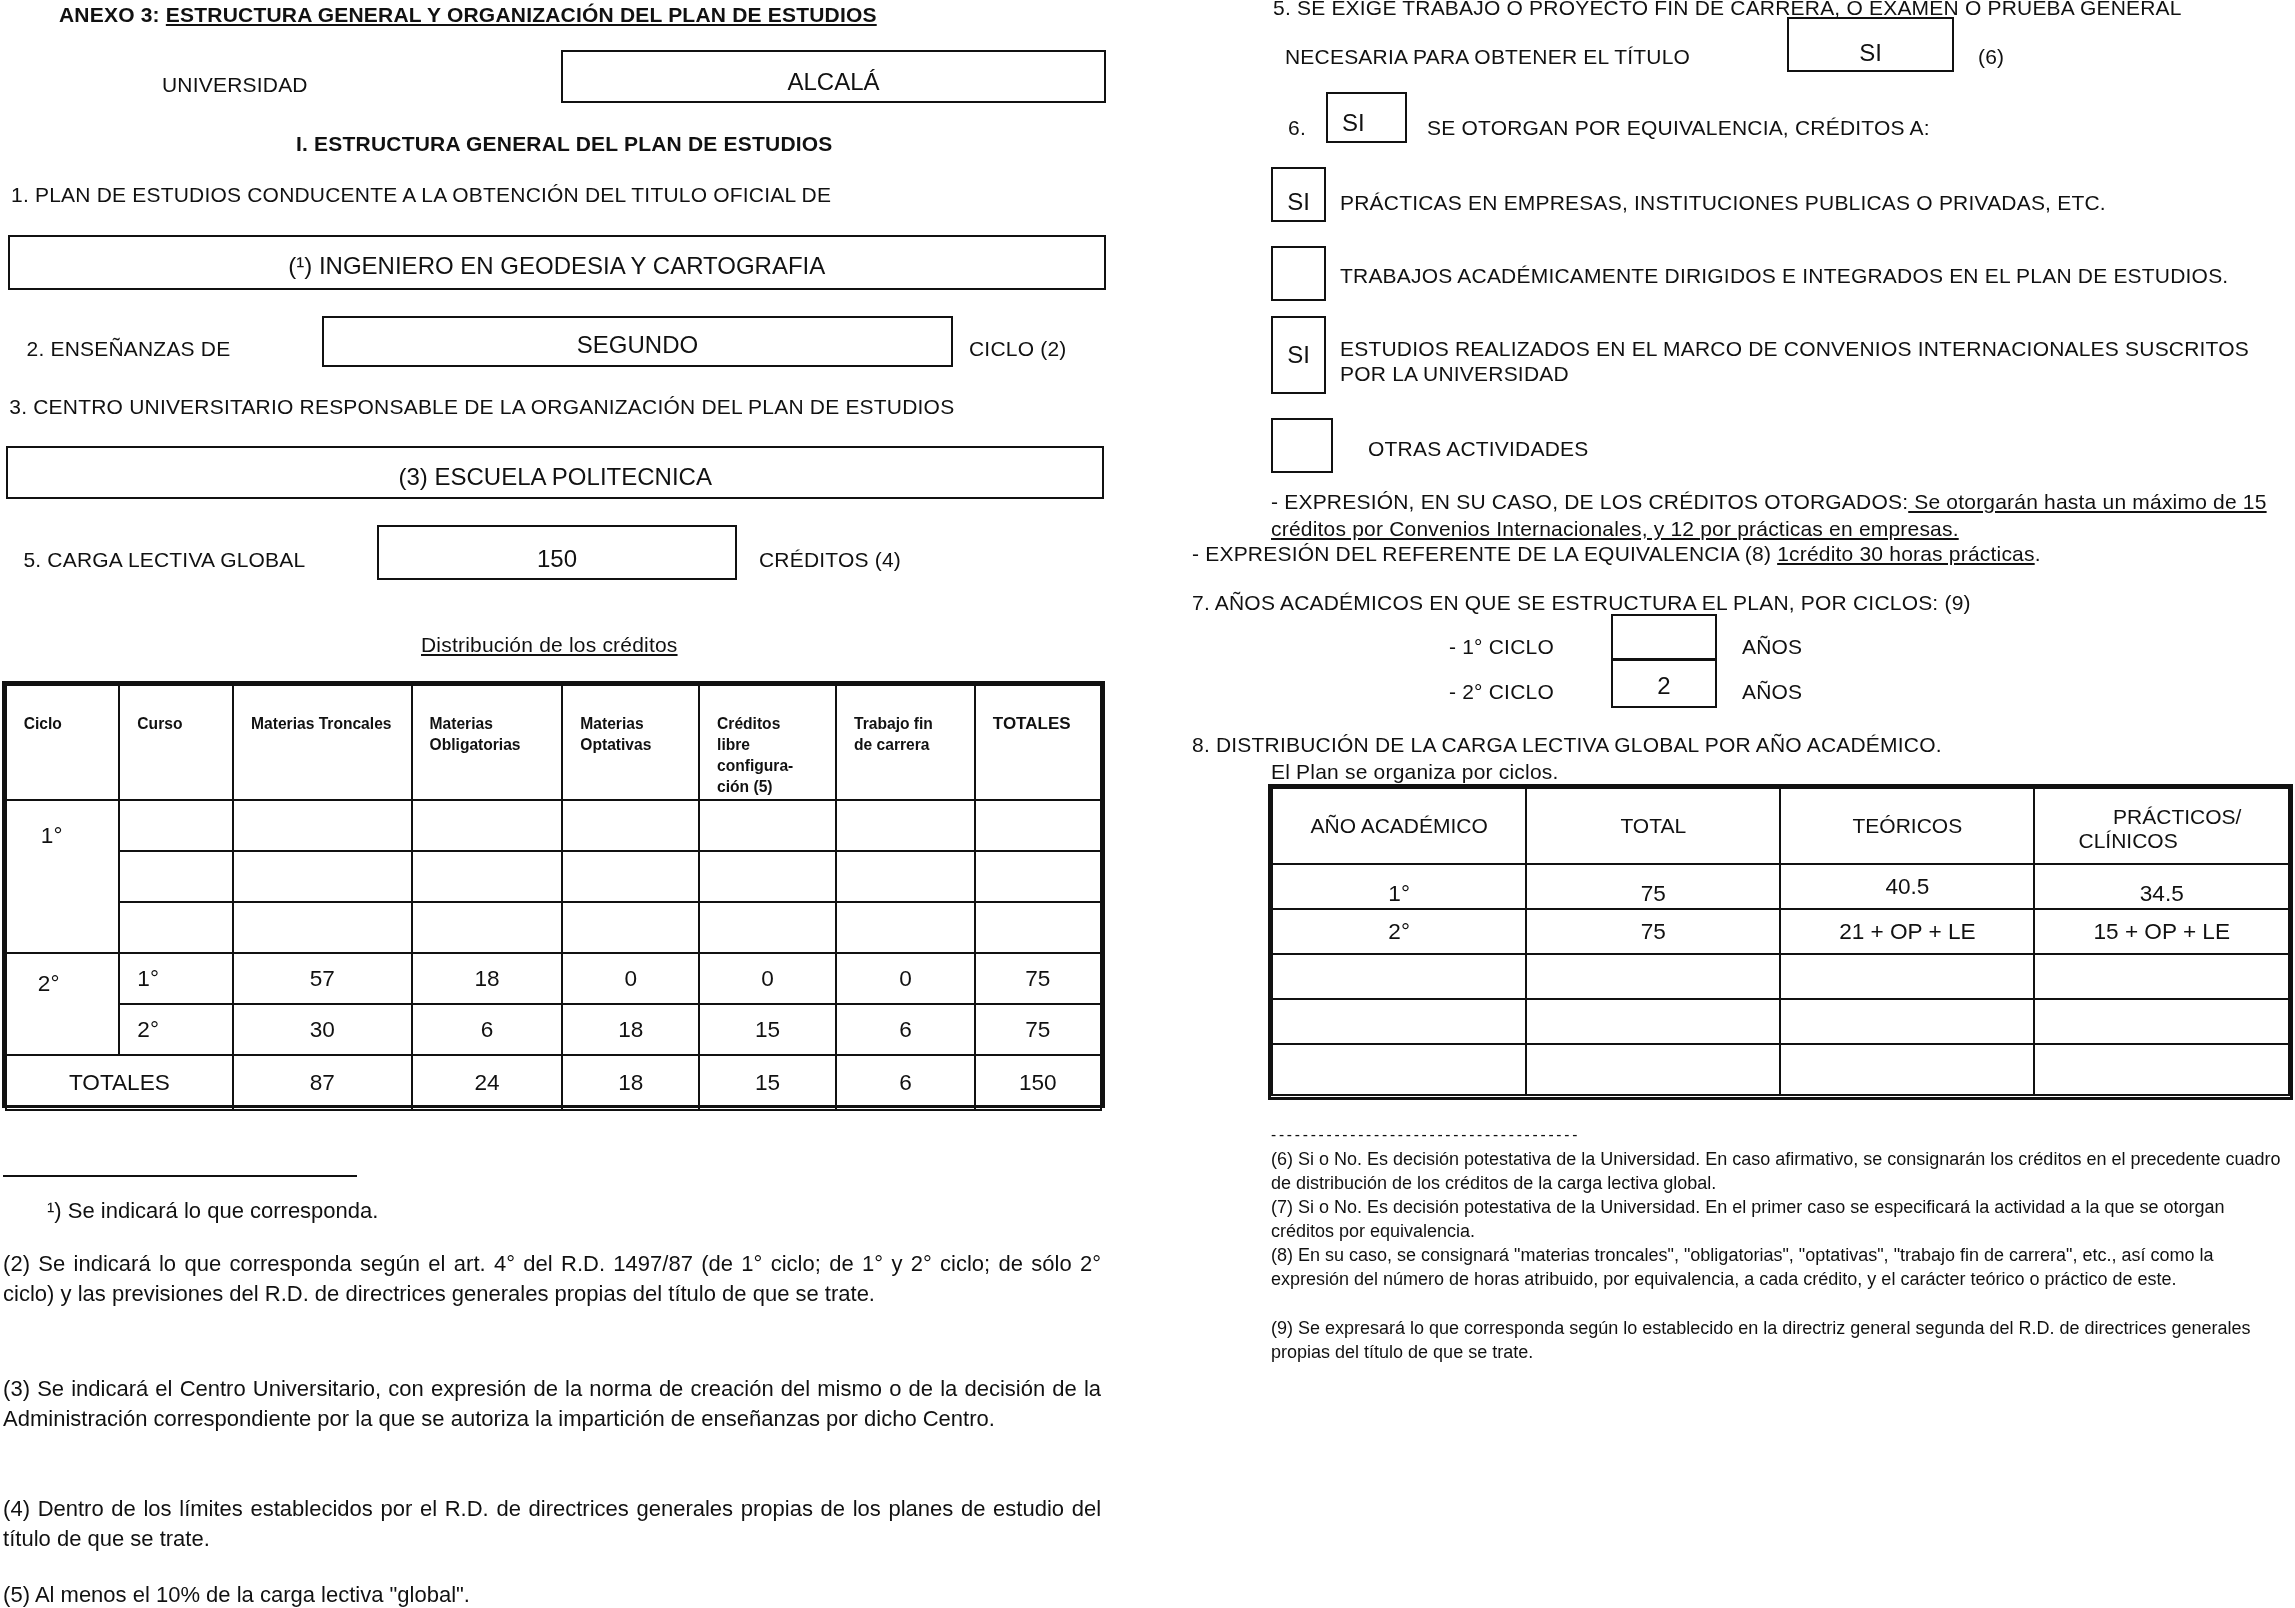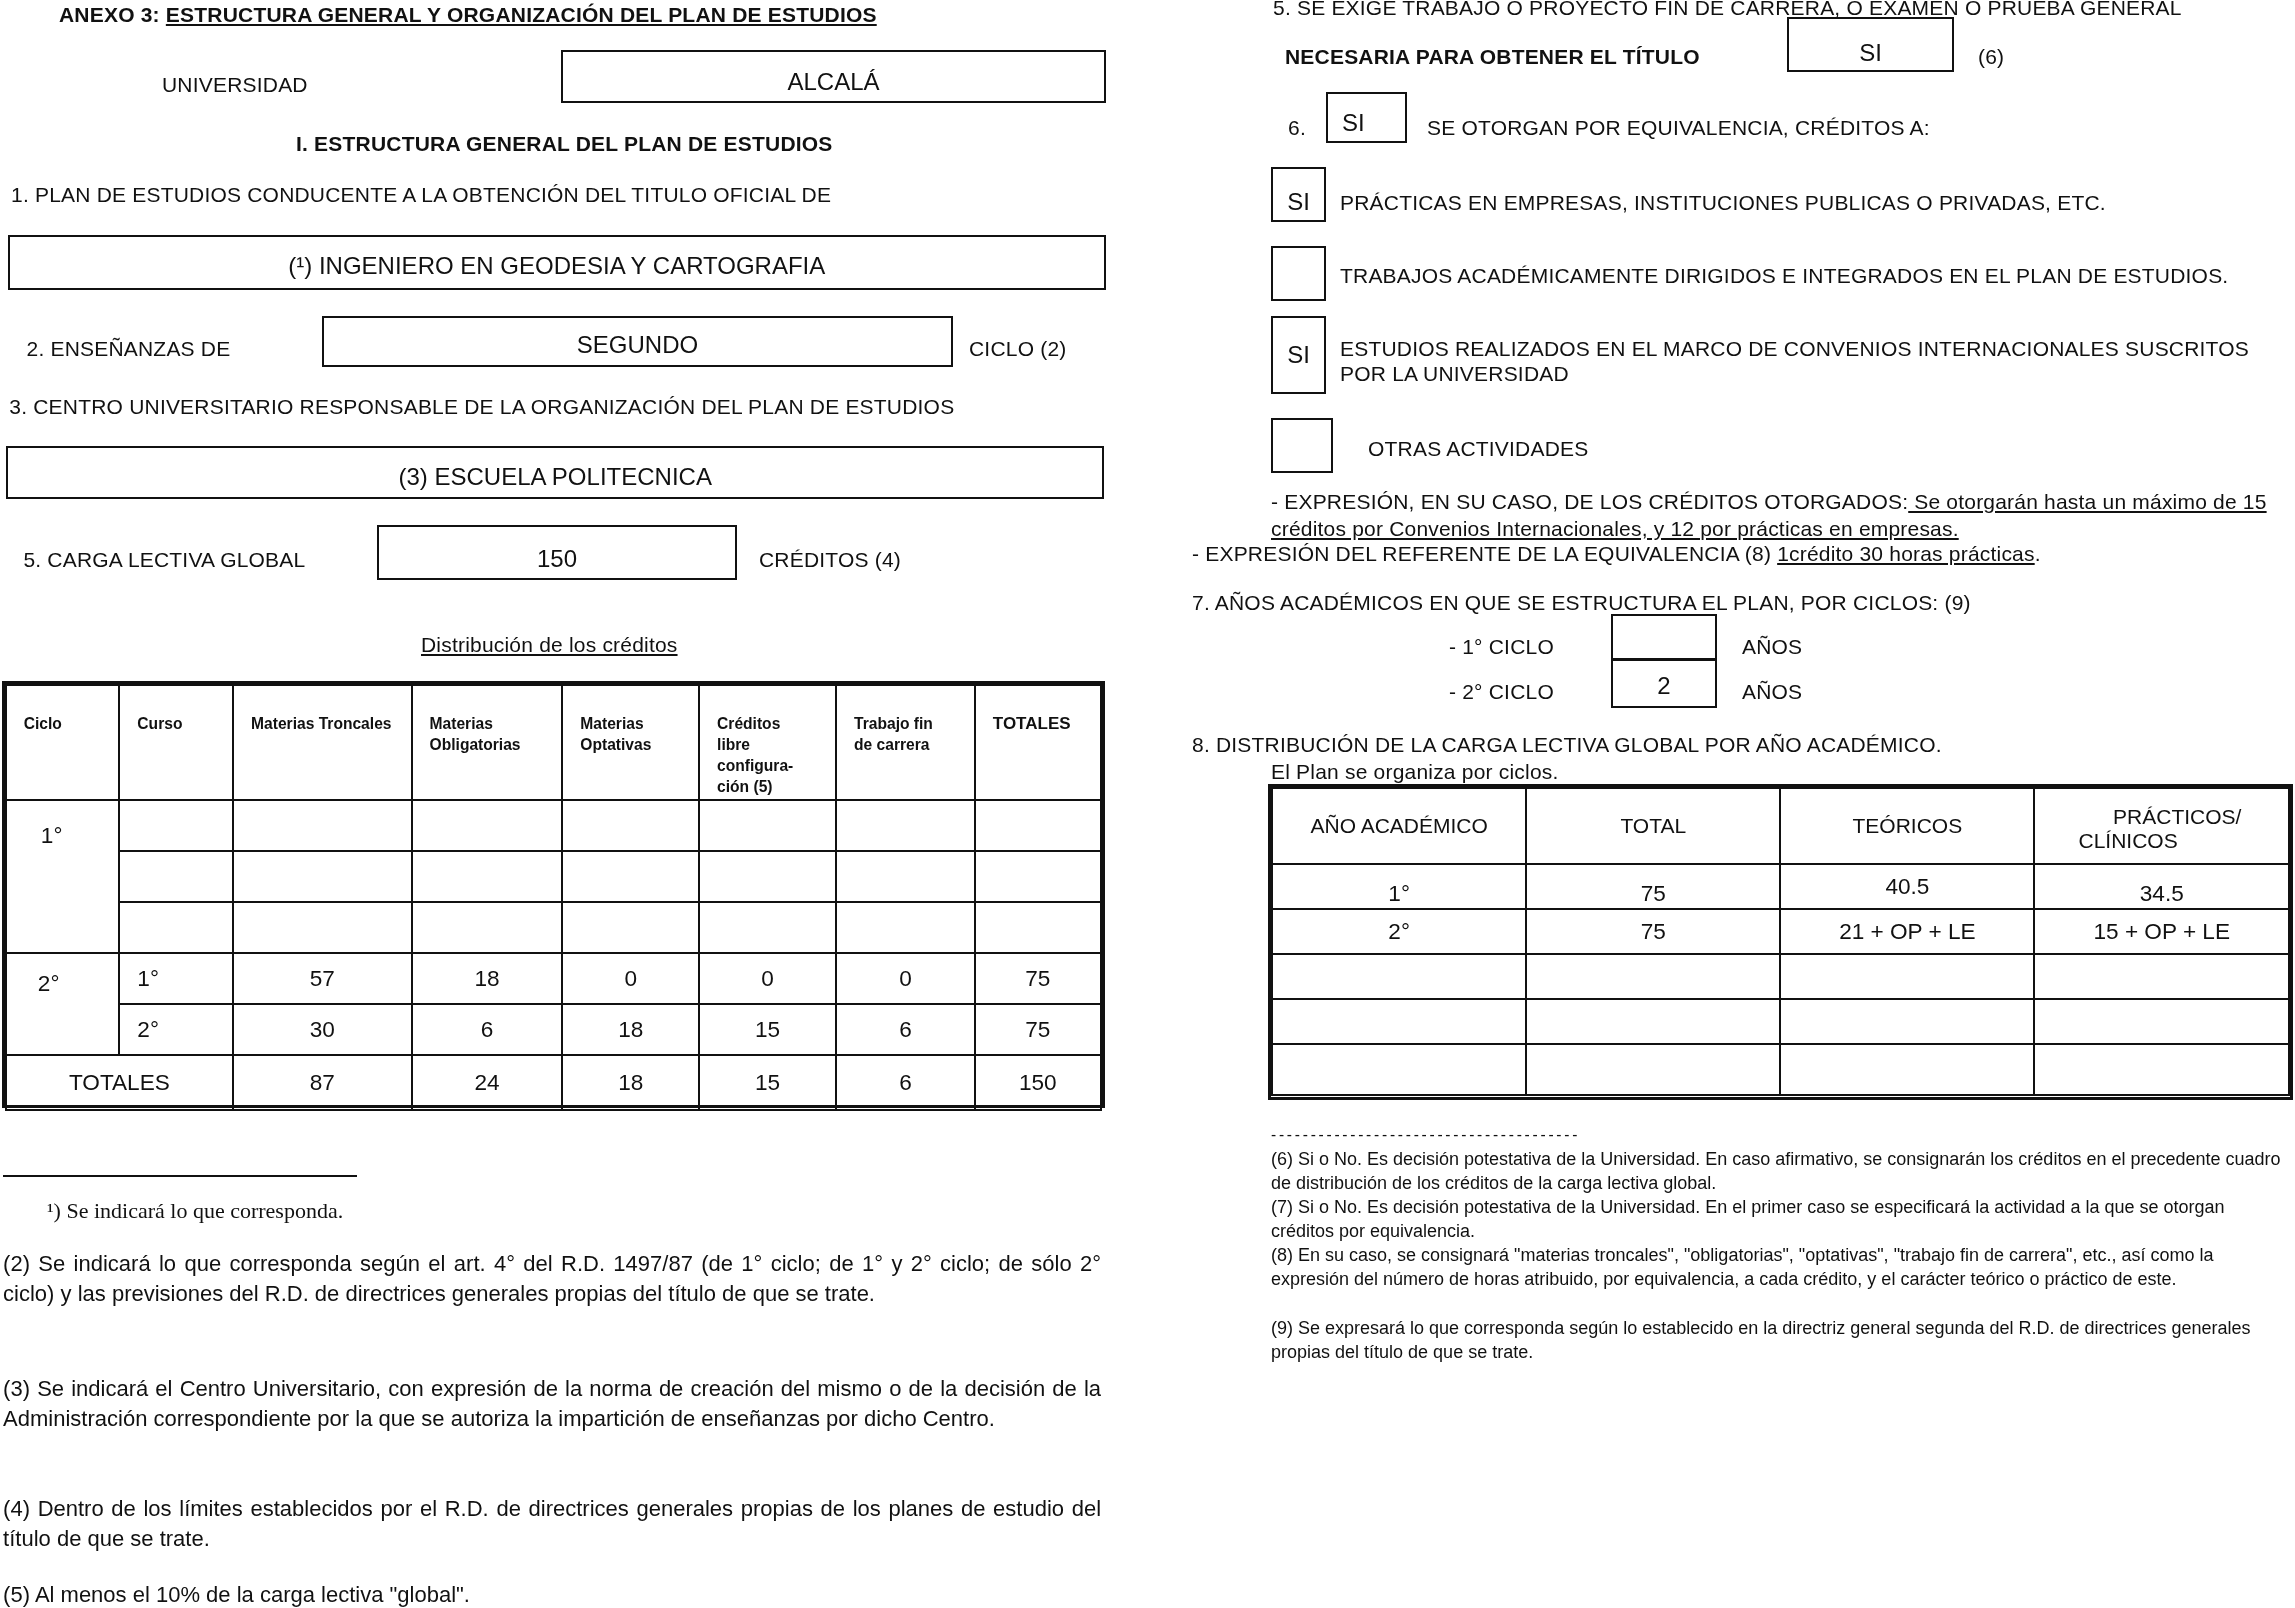--- a/index.html
+++ b/index.html
@@ -133,28 +133,28 @@
     <td class="num">24</td>
     <td class="num">18</td>
     <td class="num">15</td>
     <td class="num">6</td>
     <td class="num">150</td>
   </tr>
 </tbody>
   </table>
 
 <div class="abs" style="left:3.1px;top:1175px;width:354px;border-top:2.3px solid #111;"></div>
-<div class="foot" style="left:47px;top:1196px;white-space:nowrap;font-family:Liberation Serif, serif;">¹) Se indicará lo que corresponda.</div>
+<div class="foot" style="left:47px;top:1196px;white-space:nowrap;">¹) Se indicará lo que corresponda.</div>
 <div class="foot" style="left:3.1px;top:1249px;width:1098px;">(2) Se indicará lo que corresponda según el art. 4° del R.D. 1497/87 (de 1° ciclo; de 1° y 2° ciclo; de sólo 2° ciclo) y las previsiones del R.D. de directrices generales propias del título de que se trate.</div>
 <div class="foot" style="left:3.1px;top:1374px;width:1098px;">(3) Se indicará el Centro Universitario, con expresión de la norma de creación del mismo o de la decisión de la Administración correspondiente por la que se autoriza la impartición de enseñanzas por dicho Centro.</div>
 <div class="foot" style="left:3.1px;top:1494px;width:1098px;">(4) Dentro de los límites establecidos por el R.D. de directrices generales propias de los planes de estudio del título de que se trate.</div>
 <div class="foot" style="left:3.1px;top:1580px;white-space:nowrap;">(5) Al menos el 10% de la carga lectiva "global".</div>
 
 <div class="abs t" style="left:1273px;top:-4.7px;">5. SE EXIGE TRABAJO O PROYECTO FIN DE CARRERA, O EXAMEN O PRUEBA GENERAL</div>
-<div class="abs t" style="left:1285px;top:44px;font-weight:bold;">NECESARIA PARA OBTENER EL TÍTULO</div>
+<div class="abs t" style="left:1285px;top:44px;">NECESARIA PARA OBTENER EL TÍTULO</div>
 <div class="box" style="left:1787px;top:17px;width:167px;height:55px;">
   <span style="padding-top:17px">SI</span>
 </div>
 <div class="abs t" style="left:1978px;top:44px;">(6)</div>
 
 <div class="abs t" style="left:1288px;top:115px;">6.</div>
 <div class="box" style="left:1326px;top:92px;width:81px;height:51px;justify-content:flex-start;padding-left:14px;">
   <span style="padding-top:11px">SI</span>
 </div>
 <div class="abs t" style="left:1427px;top:115px;">SE OTORGAN POR EQUIVALENCIA, CRÉDITOS A:</div>

